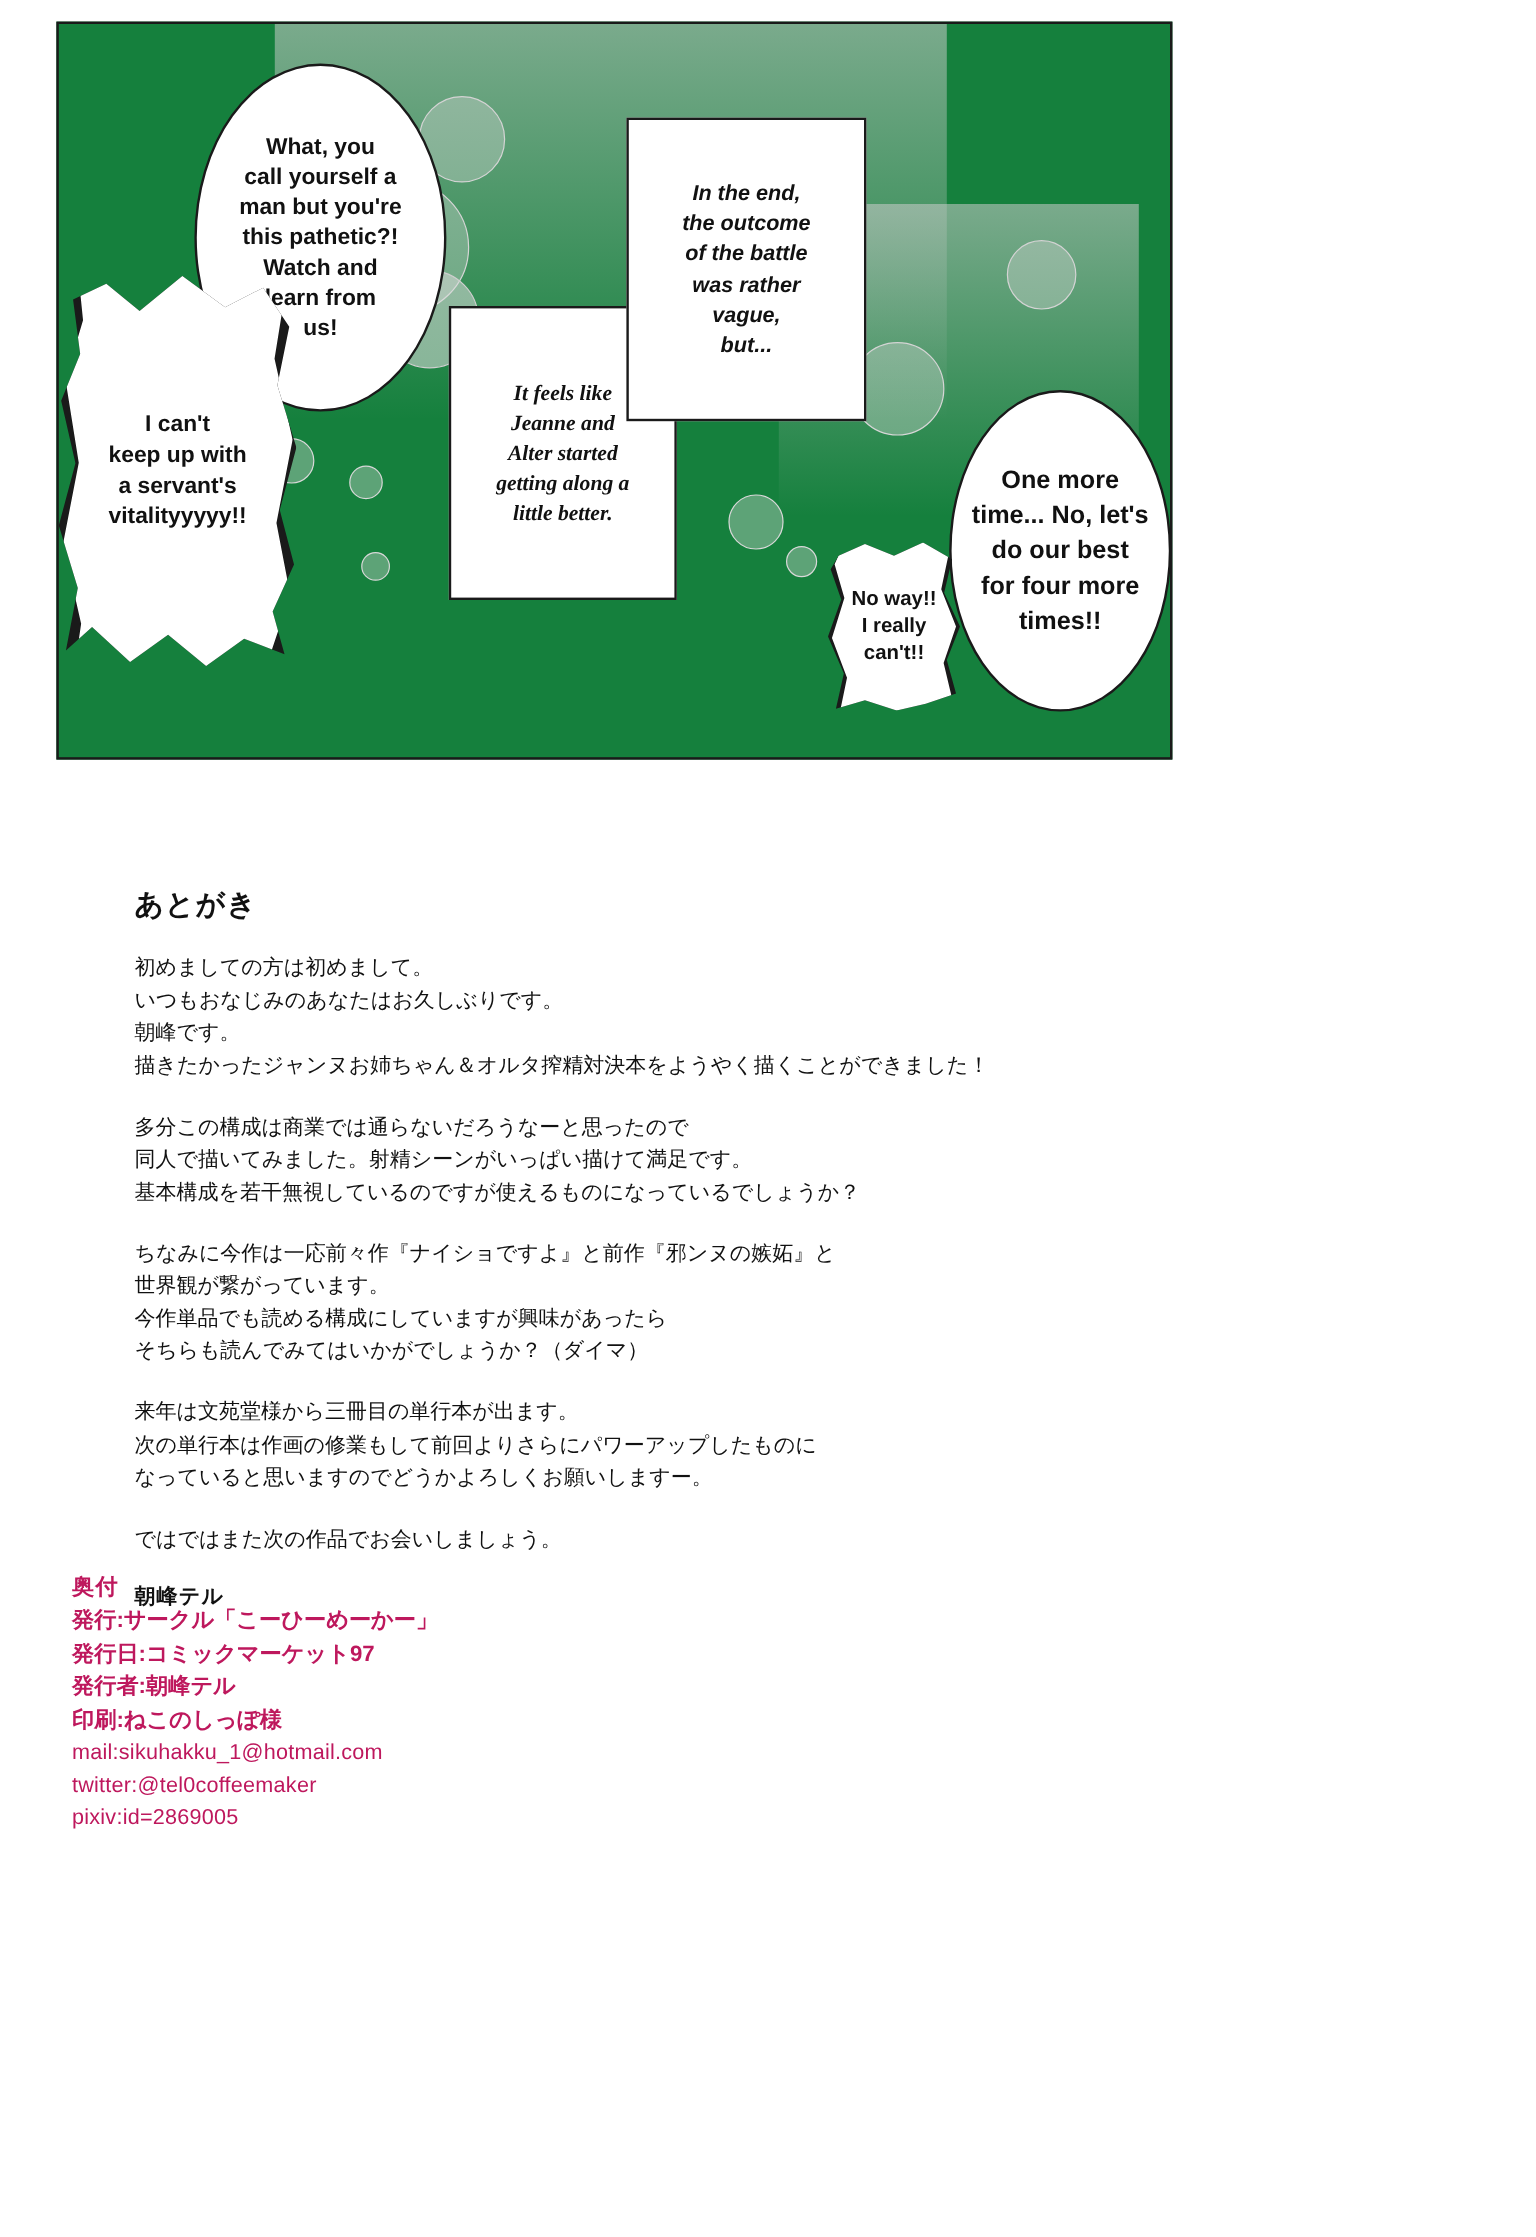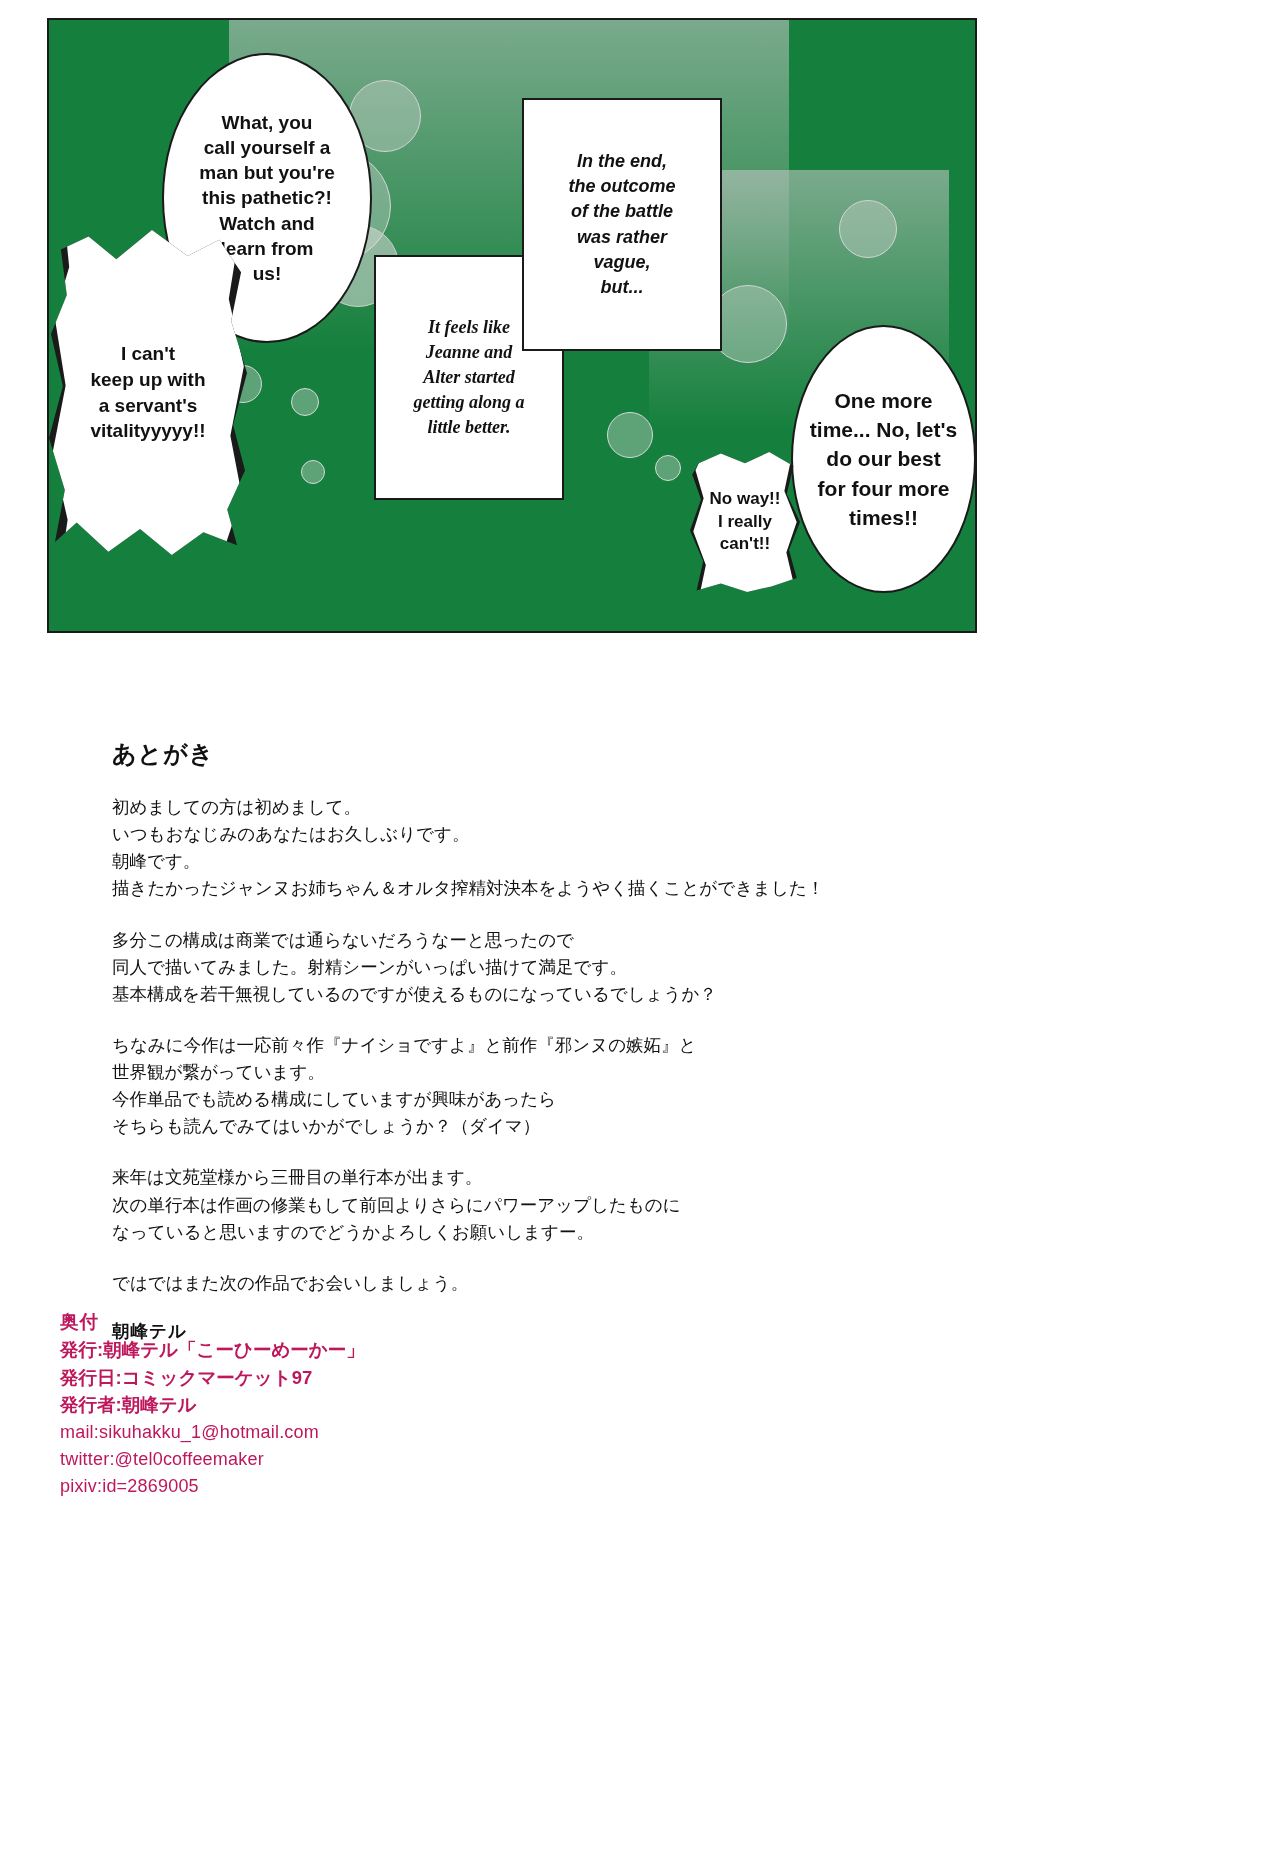--- a/index.html
+++ b/index.html
@@ -254,19 +254,20 @@
 そちらも読んでみてはいかがでしょうか？（ダイマ）</p>
   <p>来年は文苑堂様から三冊目の単行本が出ます。
 次の単行本は作画の修業もして前回よりさらにパワーアップしたものに
 なっていると思いますのでどうかよろしくお願いしますー。</p>
   <p>ではではまた次の作品でお会いしましょう。</p>
   <div class="signature">朝峰テル</div>
 </div>
 
 <div id="colophon">
   <div class="cl-head">奥付</div>
-  <div class="cl-line">発行:朝峰テル「こーひーめーかー」</div>
+  <div class="cl-line">発行:サークル「こーひーめーかー」</div>
   <div class="cl-line">発行日:コミックマーケット97</div>
   <div class="cl-line">発行者:朝峰テル</div>
+  <div class="cl-line">印刷:ねこのしっぽ様</div>
   <div class="cl-line latin">mail:sikuhakku_1@hotmail.com</div>
   <div class="cl-line latin">twitter:@tel0coffeemaker</div>
   <div class="cl-line latin">pixiv:id=2869005</div>
 </div>
 
 </body></html>

